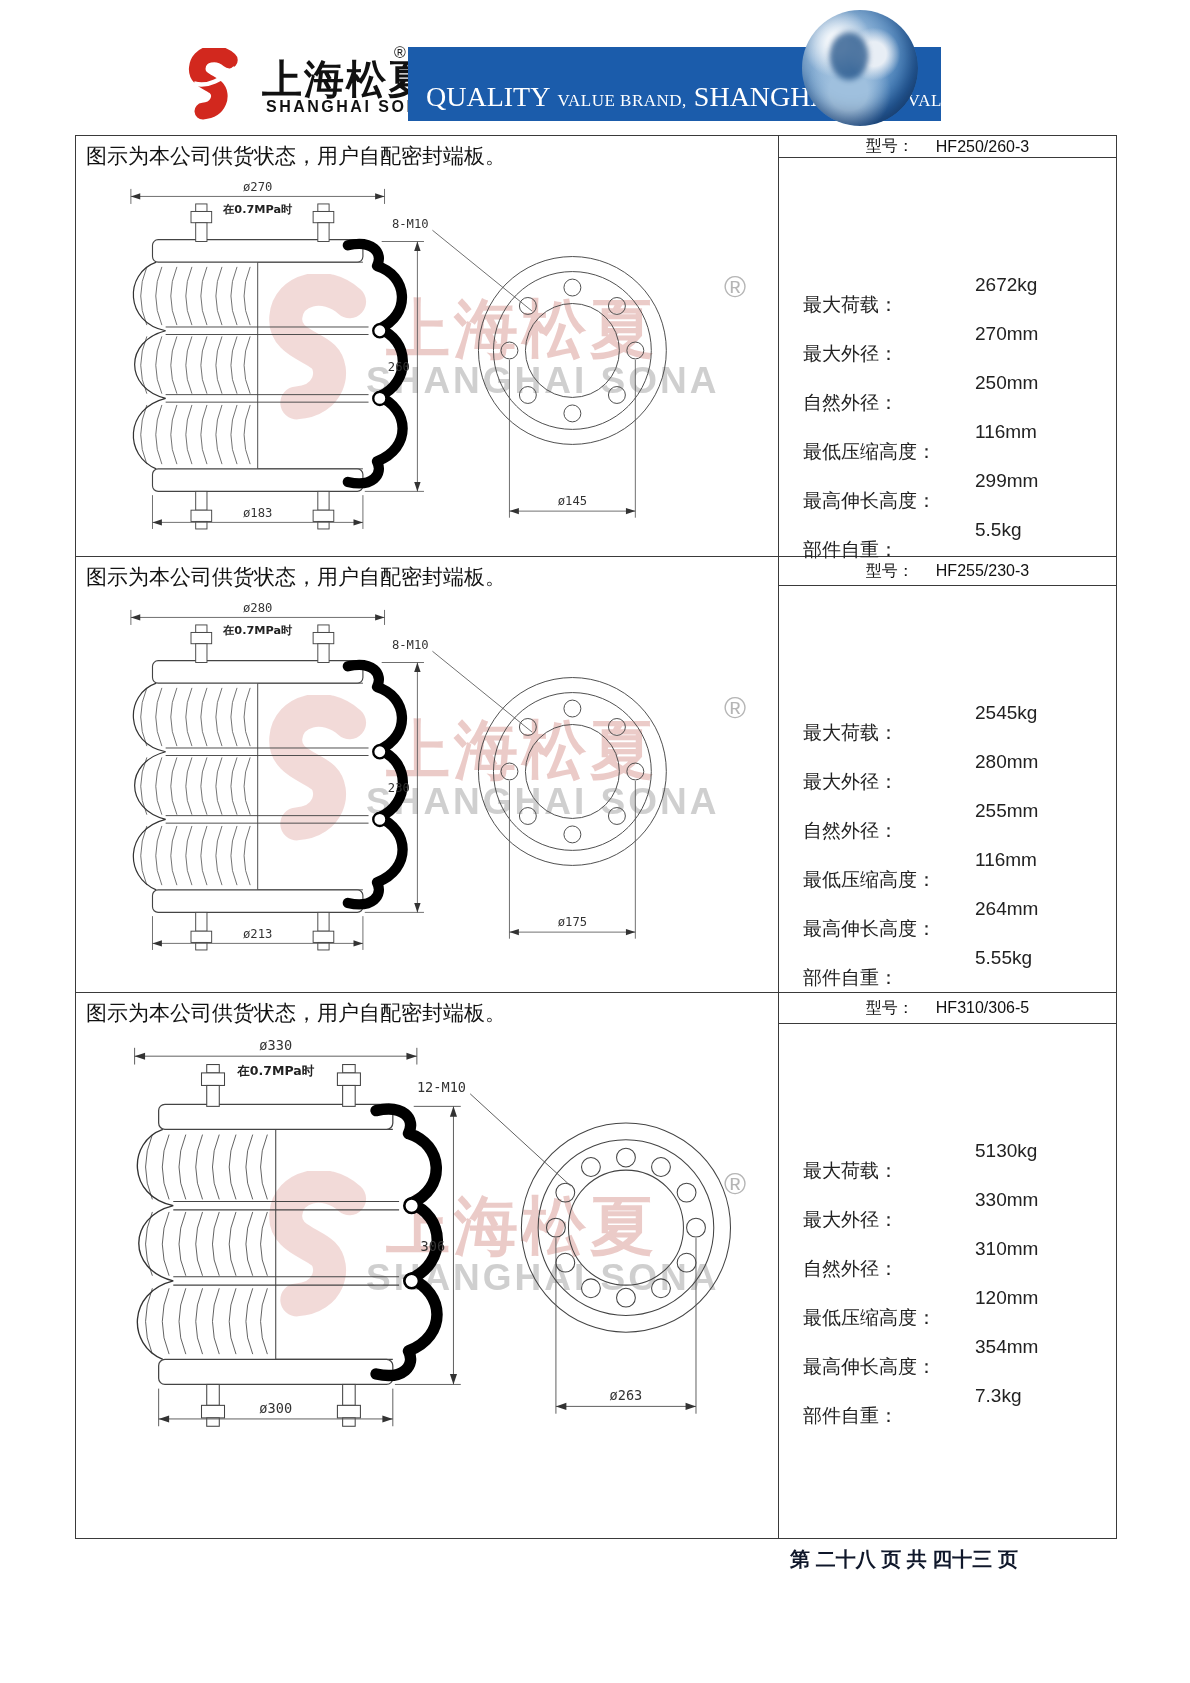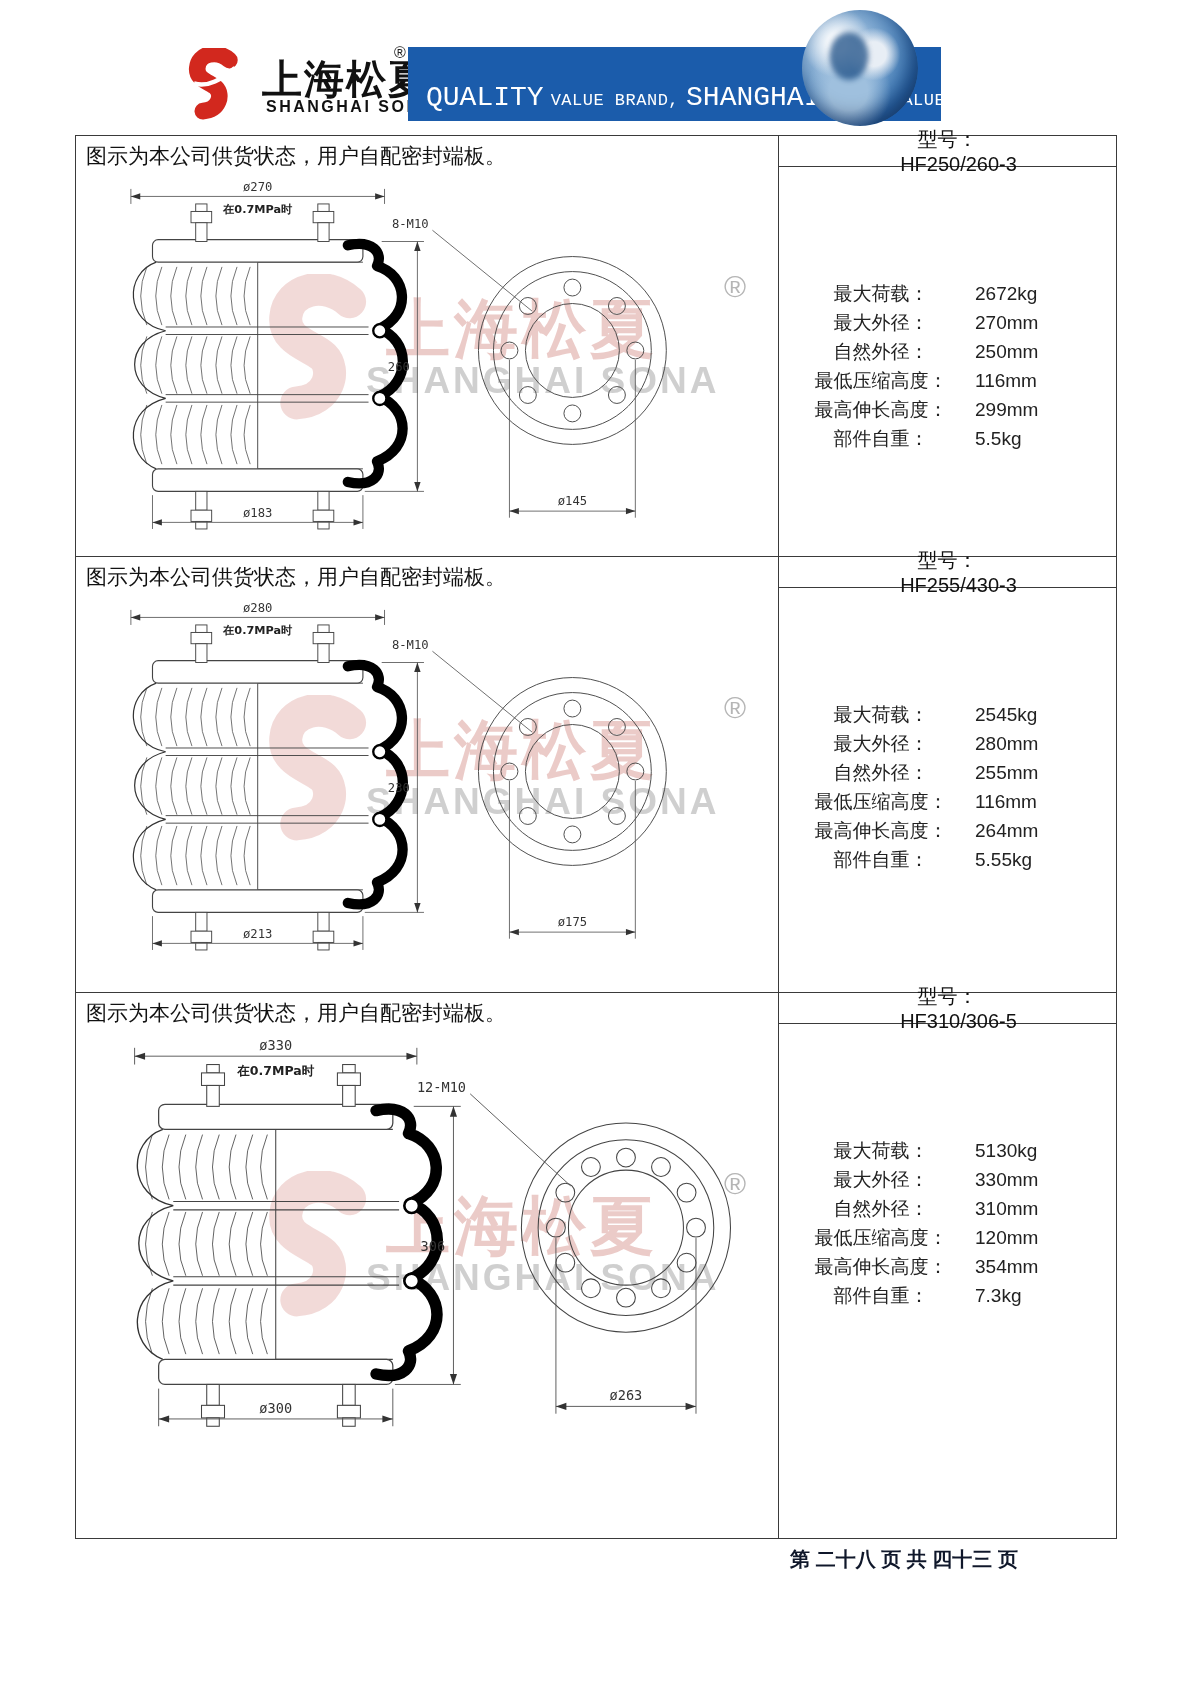--- a/index.html
+++ b/index.html
@@ -4,21 +4,21 @@
 <style>
   html,body{margin:0;padding:0;background:#ffffff;}
   body{width:1190px;height:1683px;position:relative;font-family:"Liberation Sans",sans-serif;color:#1a1a1a;overflow:hidden;}
 
   
   .hdr{position:absolute;left:0;top:0;width:1190px;height:135px;}
   .logo-s{position:absolute;left:183px;top:48px;width:64px;height:72px;}
   .logo-cn{position:absolute;left:262px;top:52px;font-size:40px;font-weight:bold;color:#111;letter-spacing:2px;font-family:"Liberation Sans",sans-serif;}
   .logo-reg{position:absolute;left:394px;top:44px;font-size:16px;color:#222;}
   .logo-en{position:absolute;left:266px;top:98px;font-size:16px;font-weight:bold;color:#111;letter-spacing:2.5px;}
-  .banner{position:absolute;left:408px;top:47px;width:533px;height:74px;background:#1b5cab;display:flex;align-items:baseline;padding:0;color:#fff;font-family:Liberation Mono, monospace;}
+  .banner{position:absolute;left:408px;top:47px;width:533px;height:74px;background:#1b5cab;display:flex;align-items:baseline;padding:0;color:#fff;font-family:Liberation Serif, serif;}
   .banner-inner{position:absolute;left:18px;bottom:8px;display:flex;align-items:baseline;gap:7px;white-space:nowrap;}
   .bq{font-size:28px;}
   .bs{font-size:17px;letter-spacing:.5px;}
   .globe{position:absolute;left:802px;top:10px;width:116px;height:116px;border-radius:50%;
     background:
       radial-gradient(circle at 30% 28%, rgba(255,255,255,.85) 0 8%, rgba(255,255,255,0) 30%),
       radial-gradient(circle at 62% 38%, #e8eef5 0 12%, rgba(255,255,255,0) 26%),
       radial-gradient(circle at 40% 70%, #9fc0de 0 18%, rgba(255,255,255,0) 40%),
       radial-gradient(circle at 35% 35%, #cfe0f0 0%, #7fa8d0 35%, #2b6cb0 70%, #17436f 100%);
     box-shadow:inset -8px -10px 18px rgba(0,0,30,.35);}
@@ -27,25 +27,25 @@
 
   
   .sheet{position:absolute;left:75px;top:135px;width:1040px;border:1px solid #3a3a3a;}
   .row{display:flex;border-top:1px solid #3a3a3a;}
   .row:first-child{border-top:none;}
   .r1{height:420px;} .r2{height:435px;} .r3{height:545px;}
   .cell-left{width:702px;position:relative;border-right:1px solid #3a3a3a;overflow:hidden;}
   .caption{padding:6px 10px 2px 10px;font-size:21px;color:#111;position:relative;z-index:2;}
   .drawing{position:relative;z-index:1;display:block;margin-left:22px;}
   .cell-right{flex:1;display:flex;flex-direction:column;}
-  .model-bar{height:30px;border-bottom:1px solid #3a3a3a;display:flex;align-items:center;justify-content:center;font-size:20px;color:#111;flex-direction:column;}
+  .model-bar{height:30px;border-bottom:1px solid #3a3a3a;display:flex;align-items:center;justify-content:center;font-size:16px;color:#111;}
   .model-bar .model{margin-left:22px;}
   .specs{margin-top:112px;padding-left:24px;font-size:19px;line-height:29px;color:#222;}
   .spec{display:flex;}
-  .spec .lab{width:156px;text-align:center;white-space:nowrap;}
+  .spec .lab{width:156px;text-align:left;white-space:nowrap;margin-top:20px;}
   .spec .val{padding-left:4px;white-space:nowrap;margin-left:12px;}
 
   
   .wm{position:absolute;left:150px;top:128px;width:520px;height:170px;z-index:0;pointer-events:none;}
   .r3 .wm{top:168px;}
   .wm-s{position:absolute;left:40px;top:10px;width:110px;height:150px;opacity:.55;}
   .wm-cn{position:absolute;left:160px;top:22px;font-size:64px;font-weight:bold;color:#dfa9a5;opacity:.6;letter-spacing:4px;white-space:nowrap;}
   .wm-reg{position:absolute;left:498px;top:6px;font-size:30px;color:#a9a9a9;opacity:.85;}
   .wm-en{position:absolute;left:140px;top:96px;font-size:37px;font-weight:bold;color:#c4c4c4;opacity:.8;letter-spacing:3px;white-space:nowrap;}
 
@@ -263,21 +263,21 @@
           <path class="dim" d="M438,200 V368 M572,200 V368 M438,361 H572"></path>
           <polygon class="arw" points="438,361 448,357.6 448,364.4"></polygon>
             <polygon class="arw" points="572,361 562,357.6 562,364.4"></polygon>
           <text class="dtxt" x="505" y="355" text-anchor="middle">ø175</text>
         </g>
       </svg>
     </div>
     <div class="cell-right">
       <div class="model-bar">
         <span>型号：</span>
-        <span class="model">HF255/430-3</span>
+        <span class="model">HF255/230-3</span>
       </div>
       <div class="specs">
         <div class="spec">
             <span class="lab">最大荷载：</span>
             <span class="val">2545kg</span>
           </div>
         <div class="spec">
             <span class="lab">最大外径：</span>
             <span class="val">280mm</span>
           </div>

